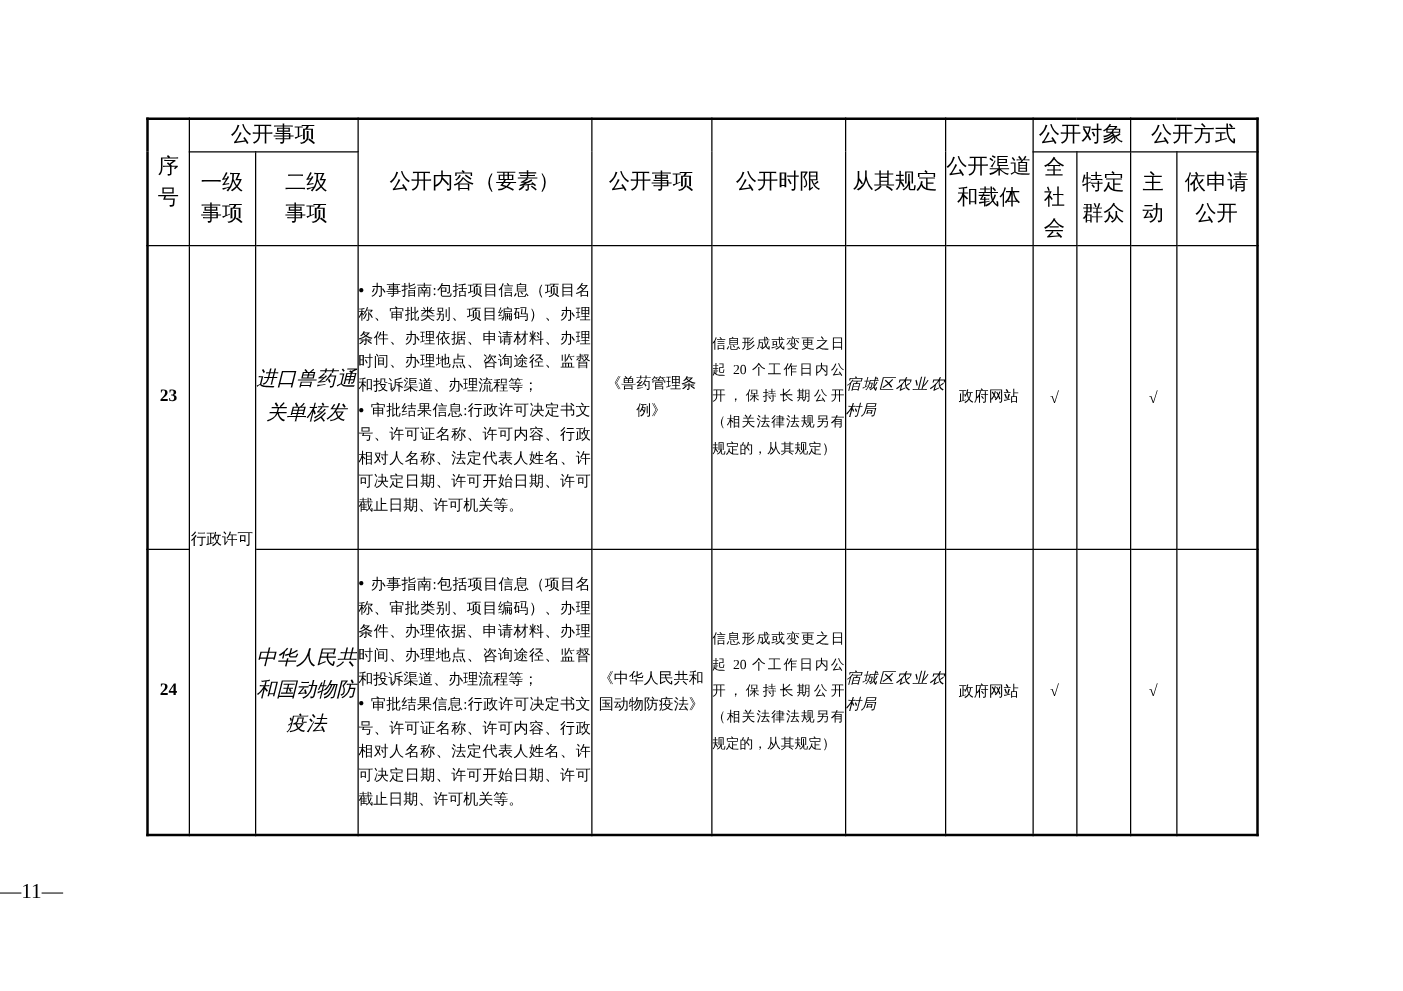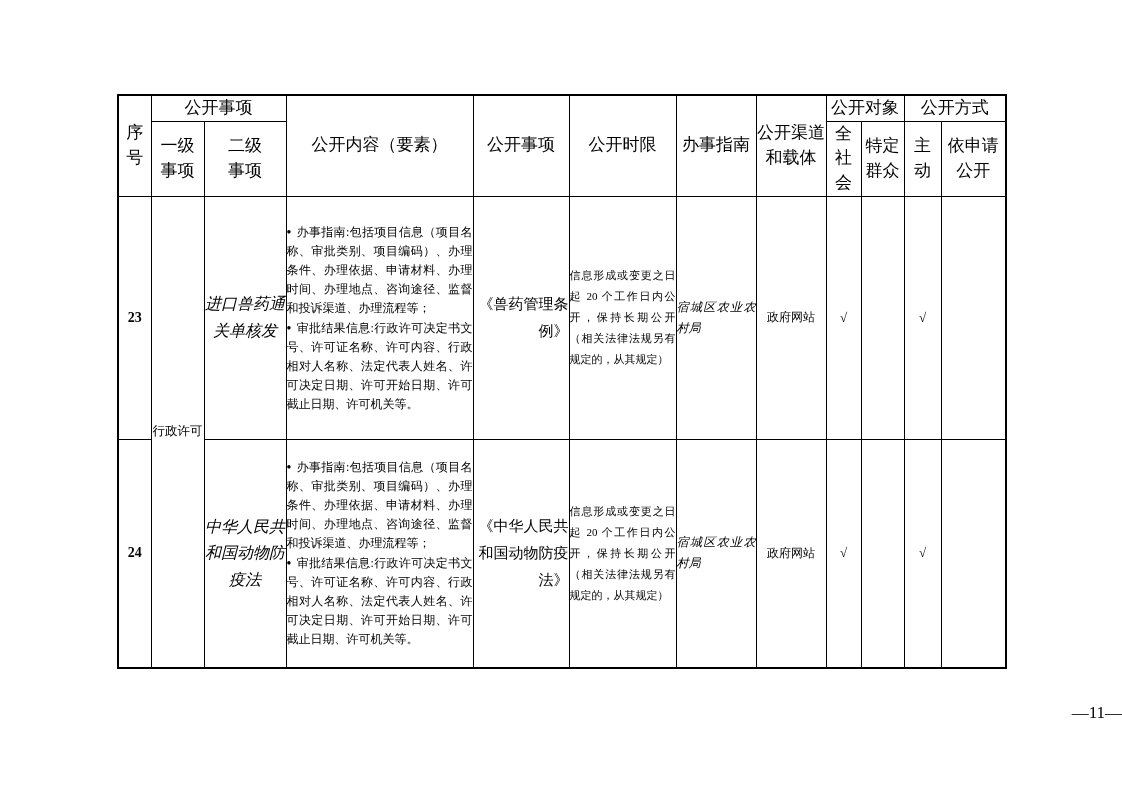--- a/index.html
+++ b/index.html
@@ -59,22 +59,22 @@
     line-height: 19px;
     padding: 4px 3px 4px 7px;
   }
   .bullet-item { margin: 0; }
   .bullet {
     font-size: 8px;
     vertical-align: 2px;
     margin-right: 5px;
   }
   td.c-basis {
-    text-align: right;
-    font-size: 15px;
+    text-align: center;
+    font-size: 12px;
     line-height: 1.8;
     padding: 0 1px;
   }
   td.c-time {
     text-align: justify;
     font-size: 11px;
     line-height: 21px;
     padding: 2px 2px 2px 4px;
   }
   td.c-subject {
@@ -90,24 +90,23 @@
   }
   td.c-check {
     text-align: center;
     font-size: 13px;
   }
   .page-number {
     position: absolute;
     left: 0;
     right: 0;
     top: 703px;
-    text-align: right;
+    text-align: left;
     font-size: 17px;
     font-family: "Liberation Serif", "DejaVu Serif", serif;
-    padding-left: 43px;
   }
 </style>
 </head>
 <body>
 
 <div class="page">
 
   <table class="disclosure">
     <colgroup>
       <col style="width:33px">
@@ -125,21 +124,21 @@
     </colgroup>
 
     <tbody>
         <tr style="height:23px">
       <td class="th" rowspan="2">序
 号</td>
       <td class="th" colspan="2">公开事项</td>
       <td class="th" rowspan="2">公开内容（要素）</td>
       <td class="th" rowspan="2">公开事项</td>
       <td class="th" rowspan="2">公开时限</td>
-      <td class="th" rowspan="2">办事指南</td>
+      <td class="th" rowspan="2">从其规定</td>
       <td class="th" rowspan="2">公开渠道
 和载体</td>
       <td class="th" colspan="2">公开对象</td>
       <td class="th" colspan="2">公开方式</td>
     </tr>
 
     <tr style="height:63px">
       <td class="th">一级
 事项</td>
       <td class="th">二级

